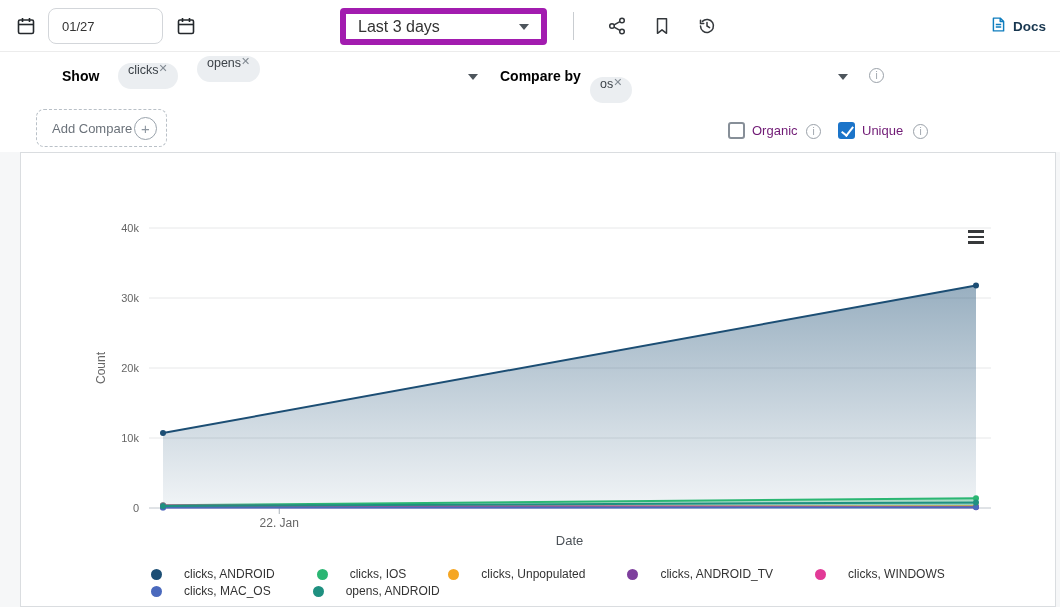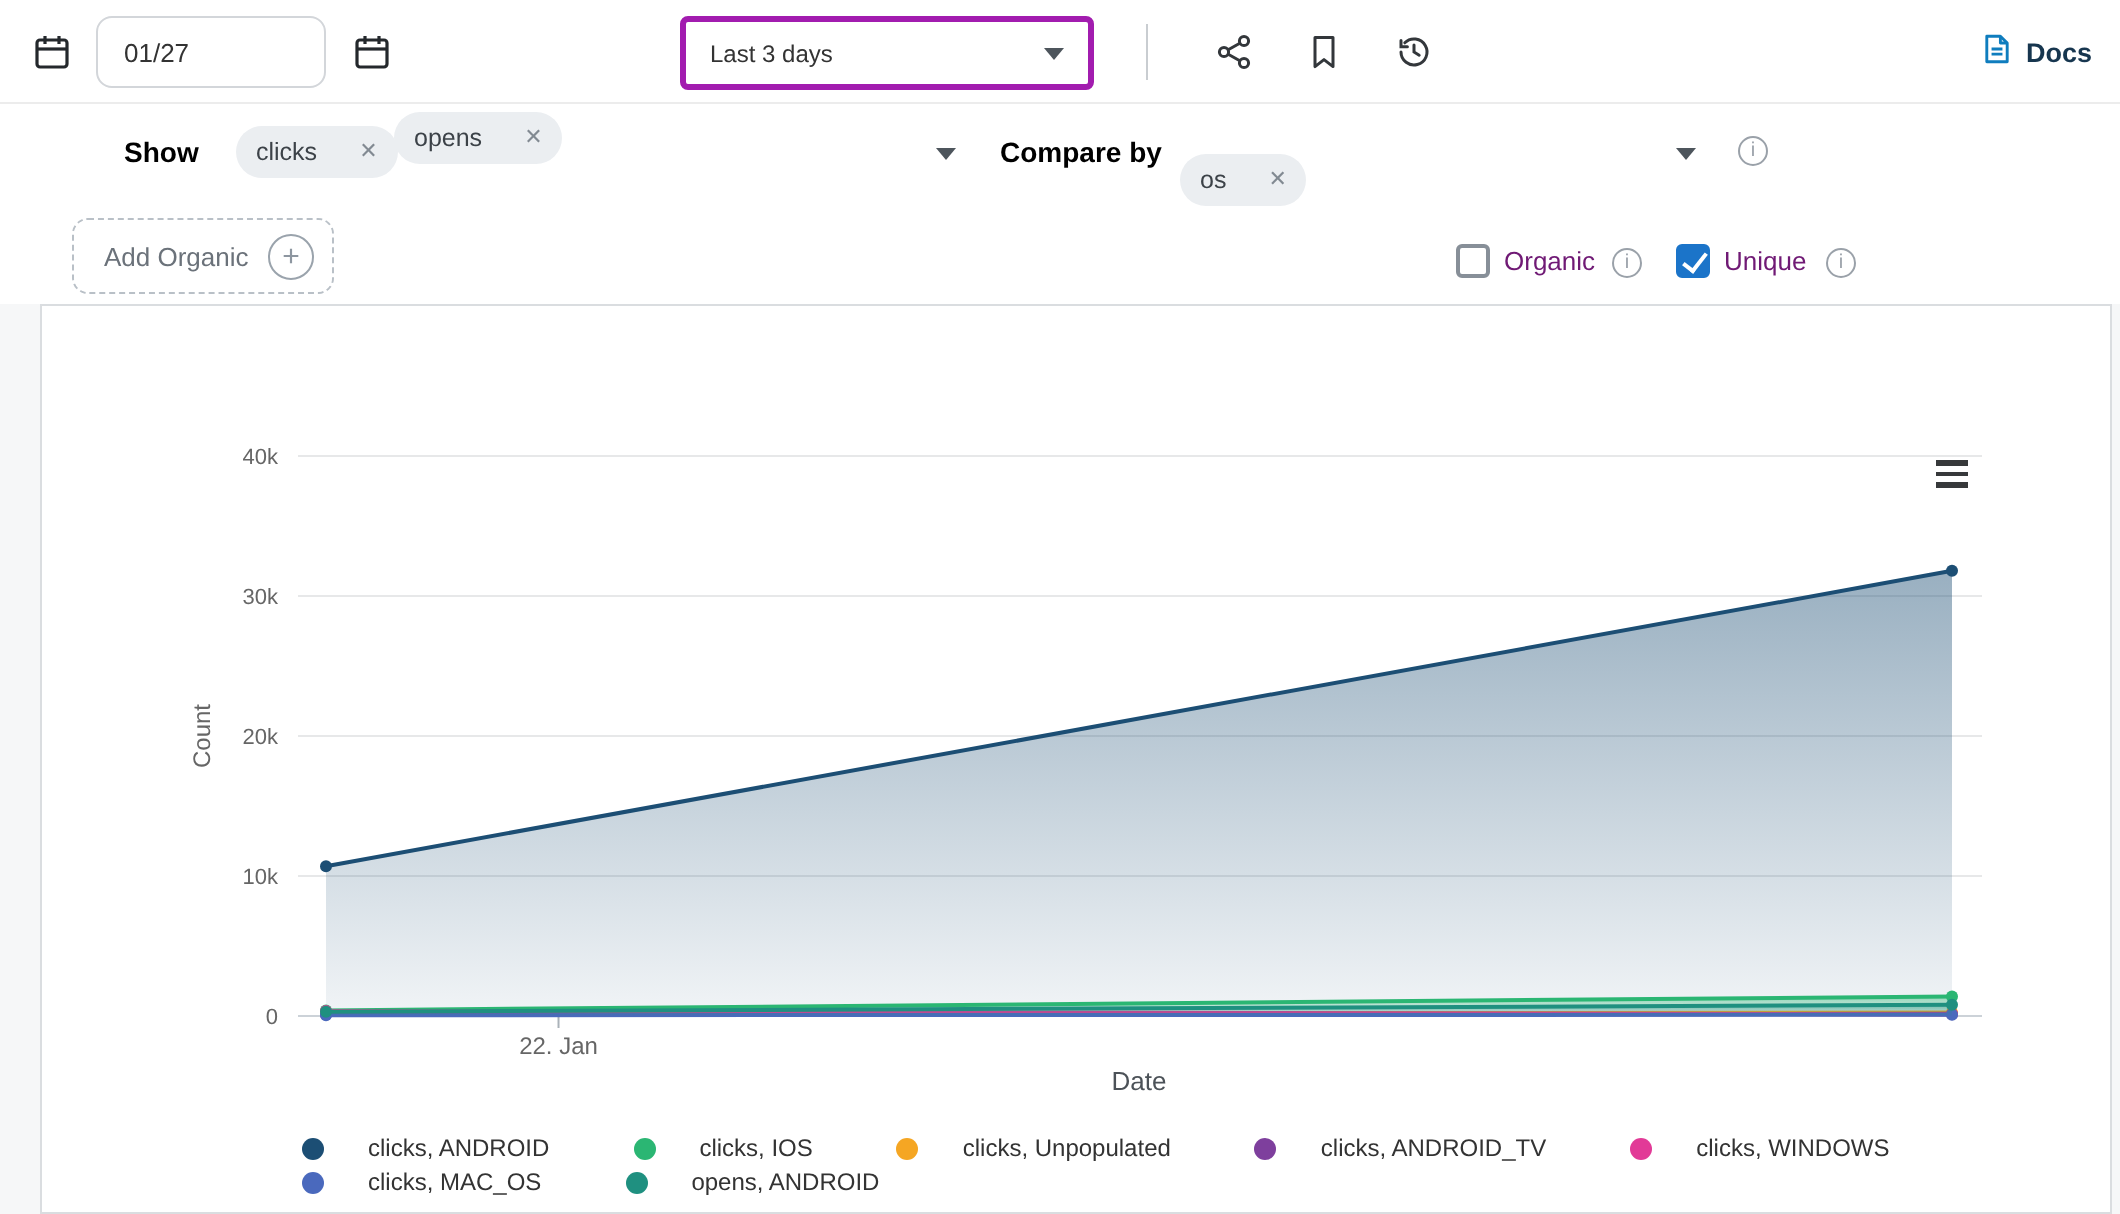--- a/index.html
+++ b/index.html
@@ -5,32 +5,32 @@
   *{box-sizing:border-box;margin:0;padding:0}
   html,body{width:1060px;height:607px;overflow:hidden;position:relative;
     font-family:"Liberation Sans",sans-serif;background:#f6f7f8;color:#333}
   .abs{position:absolute}
 
   
   .toolbar{position:absolute;top:0;left:0;width:1060px;height:52px;background:#fff;border-bottom:1px solid #ececec}
   .icon-wrap{position:absolute;width:22px;height:22px;display:flex;align-items:center;justify-content:center;background:none;border:none}
   .date-input{position:absolute;top:8px;height:36px;background:#fff;border:1px solid #d3d6da;border-radius:8px;
     font-family:"Liberation Sans",sans-serif;font-size:13px;color:#333;padding:0 13px;outline:none}
-  .select{position:absolute;height:37px;background:#fff;border:3px solid #a21caf;border-radius:4px;
-    display:flex;align-items:center;justify-content:space-between;padding:0 12px;font-size:12px;color:#333;cursor:pointer}
+  .select{position:absolute;height:37px;background:#fff;border:6px solid #a21caf;border-radius:4px;
+    display:flex;align-items:center;justify-content:space-between;padding:0 12px;font-size:16px;color:#333;cursor:pointer}
   .caret{width:0;height:0;border-left:5px solid transparent;border-right:5px solid transparent;border-top:6px solid #4d555c}
   .vdivider{position:absolute;top:12px;width:1px;height:28px;background:#c9cdd1}
   .icon-btn{position:absolute;top:8px;width:36px;height:36px;background:none;border:none;display:flex;align-items:center;justify-content:center;cursor:pointer}
   .docs{position:absolute;right:14px;top:0;height:52px;display:flex;align-items:center;gap:6px;
     font-size:13.5px;font-weight:700;color:#17364f;cursor:pointer}
 
   
   .filters{position:absolute;top:52px;left:0;width:1060px;height:100px;background:#fff}
   .flabel{position:absolute;font-size:14px;font-weight:700;color:#000000;line-height:20px}
-  .chip{position:absolute;height:26px;display:inline-flex;align-items:center;gap:21px;background:#ebeef1;
+  .chip{position:absolute;height:26px;display:inline-flex;gap:0;background:#ebeef1;
     border-radius:13px;padding:0 10px;font-size:12.5px;color:#3c4248;cursor:pointer}
   .chip-x{font-size:11px;color:#828a92;cursor:pointer;line-height:1}
   .info{position:absolute;width:15px;height:15px;border:1px solid #9aa1a9;border-radius:50%;color:#9aa1a9;
     font-size:10px;display:flex;align-items:center;justify-content:center;cursor:pointer}
   .add-filter{position:absolute;left:36px;top:57px;width:131px;height:38px;background:#fff;
     border:1px dashed #b9c0c7;border-radius:8px;display:flex;align-items:center;justify-content:space-between;
     padding:0 9px 0 15px;font-family:"Liberation Sans",sans-serif;font-size:13px;color:#6b727a;cursor:pointer}
   .plus{width:23px;height:23px;border:1px solid #9aa3ac;border-radius:50%;display:flex;align-items:center;
     justify-content:center;font-size:15px;color:#8d96a0}
   .cb{position:absolute;width:17px;height:17px;background:#fff;border:2px solid #878f98;border-radius:3px;cursor:pointer}
@@ -128,21 +128,21 @@
 
   <span class="flabel" style="left:500px;top:14px">Compare by</span>
   <span class="chip" style="left:590px;top:25px">
     <span>os</span>
     <span class="chip-x">✕</span>
   </span>
   <span class="caret abs" style="left:838px;top:22px"></span>
   <span class="info" style="left:869px;top:16px">i</span>
 
   <button class="add-filter">
-    <span>Add Organic</span>
+    <span>Add Compare</span>
     <span class="plus">+</span>
   </button>
 
   <span class="cb" style="left: 728px; top: 70px; --cb: #1b74c9;"></span>
   <span class="cb-label" style="left:752px;top:71px">Organic</span>
   <span class="info" style="left:806px;top:72px">i</span>
 
   <span class="cb checked" style="left: 838px; top: 70px; --cb: #1b74c9;"></span>
   <span class="cb-label" style="left:862px;top:71px">Unique</span>
   <span class="info" style="left:913px;top:72px">i</span>

